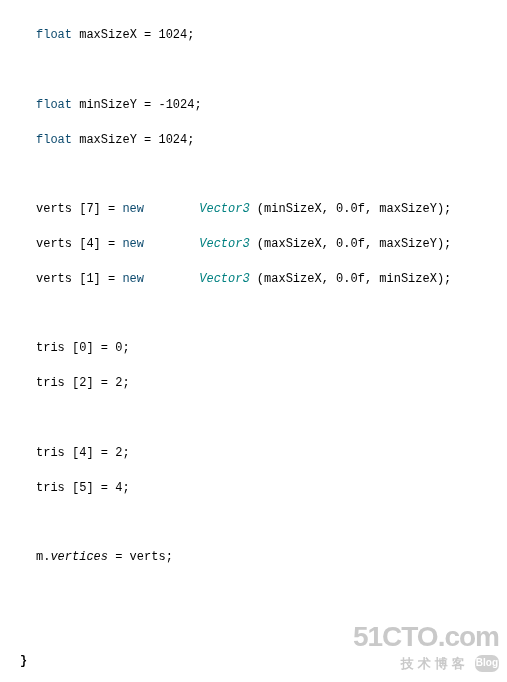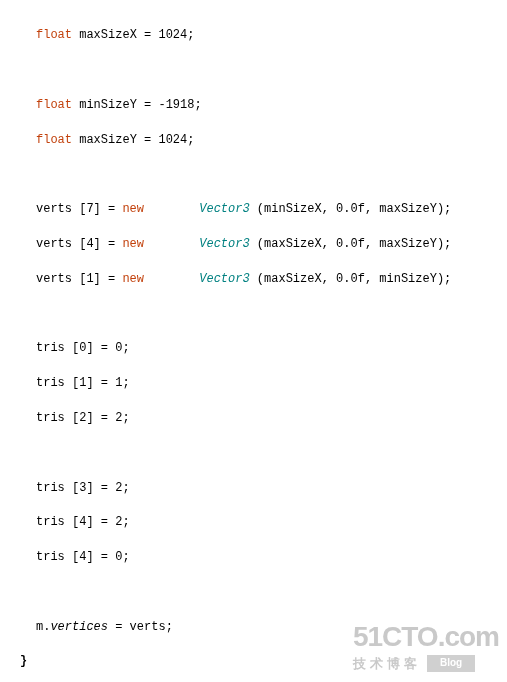--- a/index.html
+++ b/index.html
@@ -13,29 +13,29 @@
     width: 507px;
     height: 682px;
     overflow: hidden;
     position: relative;
   }
   .code-block {
     padding: 10px 0 10px 36px;
     white-space: pre;
     color: #000;
   }
-  .kw   { color: #c2410c; }             
+  .kw   { color: #0c4a6e; }             
   .type { color: #008080; font-style: italic; margin-left: 48px; } 
   .prop { font-style: italic; margin-top: 8px; }
   .line { display: block; }
   .watermark-wrap {
     position: absolute;
     right: 8px;
     bottom: 8px;
-    text-align: left;
+    text-align: right;
     color: #bfbfbf;
     font-family: Arial, sans-serif;
     pointer-events: none;
   }
   .wm-top {
     font-size: 28px;
     font-weight: 900;
     letter-spacing: -1px;
     color: #c9c9c9;
     text-shadow: 0 1px 0 #fff;
@@ -45,55 +45,53 @@
     font-weight: 700;
     letter-spacing: 4px;
     color: #c9c9c9;
     margin-top: -2px;
   }
   .wm-tag {
     display: inline-block;
     background: #d0d0d0;
     color: #ffffff;
     font-size: 10px;
-    padding: 1px 13px;
-    border-radius: 0;
+    padding: 1px 1px;
+    border-radius: 7px;
     margin-left: 6px;
     letter-spacing: 0;
     vertical-align: 2px;
   }
   .brace {
     position: absolute;
     left: 20px;
     bottom: 12px;
     font-family: "Courier New", monospace;
     font-size: 12px;
     font-weight: bold;
   }
 </style>
 </head>
 <body>
 
 <div class="code-block">
 <span class="line"><span class="kw">float</span><span> maxSizeX = 1024;</span></span>
 <span class="line"> </span>
-<span class="line"><span class="kw">float</span><span> minSizeY = -1918;</span></span>
+<span class="line"><span class="kw">float</span><span> minSizeY = -1024;</span></span>
 <span class="line"><span class="kw">float</span><span> maxSizeY = 1024;</span></span>
 <span class="line"> </span>
 <span class="line"><span>verts [7] = </span><span class="kw">new</span><span> </span><span class="type">Vector3</span><span> (minSizeX, 0.0f, maxSizeY);</span></span>
 <span class="line"><span>verts [4] = </span><span class="kw">new</span><span> </span><span class="type">Vector3</span><span> (maxSizeX, 0.0f, maxSizeY);</span></span>
-<span class="line"><span>verts [1] = </span><span class="kw">new</span><span> </span><span class="type">Vector3</span><span> (maxSizeX, 0.0f, minSizeY);</span></span>
+<span class="line"><span>verts [1] = </span><span class="kw">new</span><span> </span><span class="type">Vector3</span><span> (maxSizeX, 0.0f, minSizeX);</span></span>
 <span class="line"> </span>
 <span class="line">tris [0] = 0;</span>
-<span class="line">tris [1] = 1;</span>
 <span class="line">tris [2] = 2;</span>
 <span class="line"> </span>
-<span class="line">tris [3] = 2;</span>
 <span class="line">tris [4] = 2;</span>
-<span class="line">tris [4] = 0;</span>
+<span class="line">tris [5] = 4;</span>
 <span class="line"> </span>
 <span class="line"><span>m.</span><span class="prop">vertices</span><span> = verts;</span></span>
 
 
 
 
 
 
 
 

